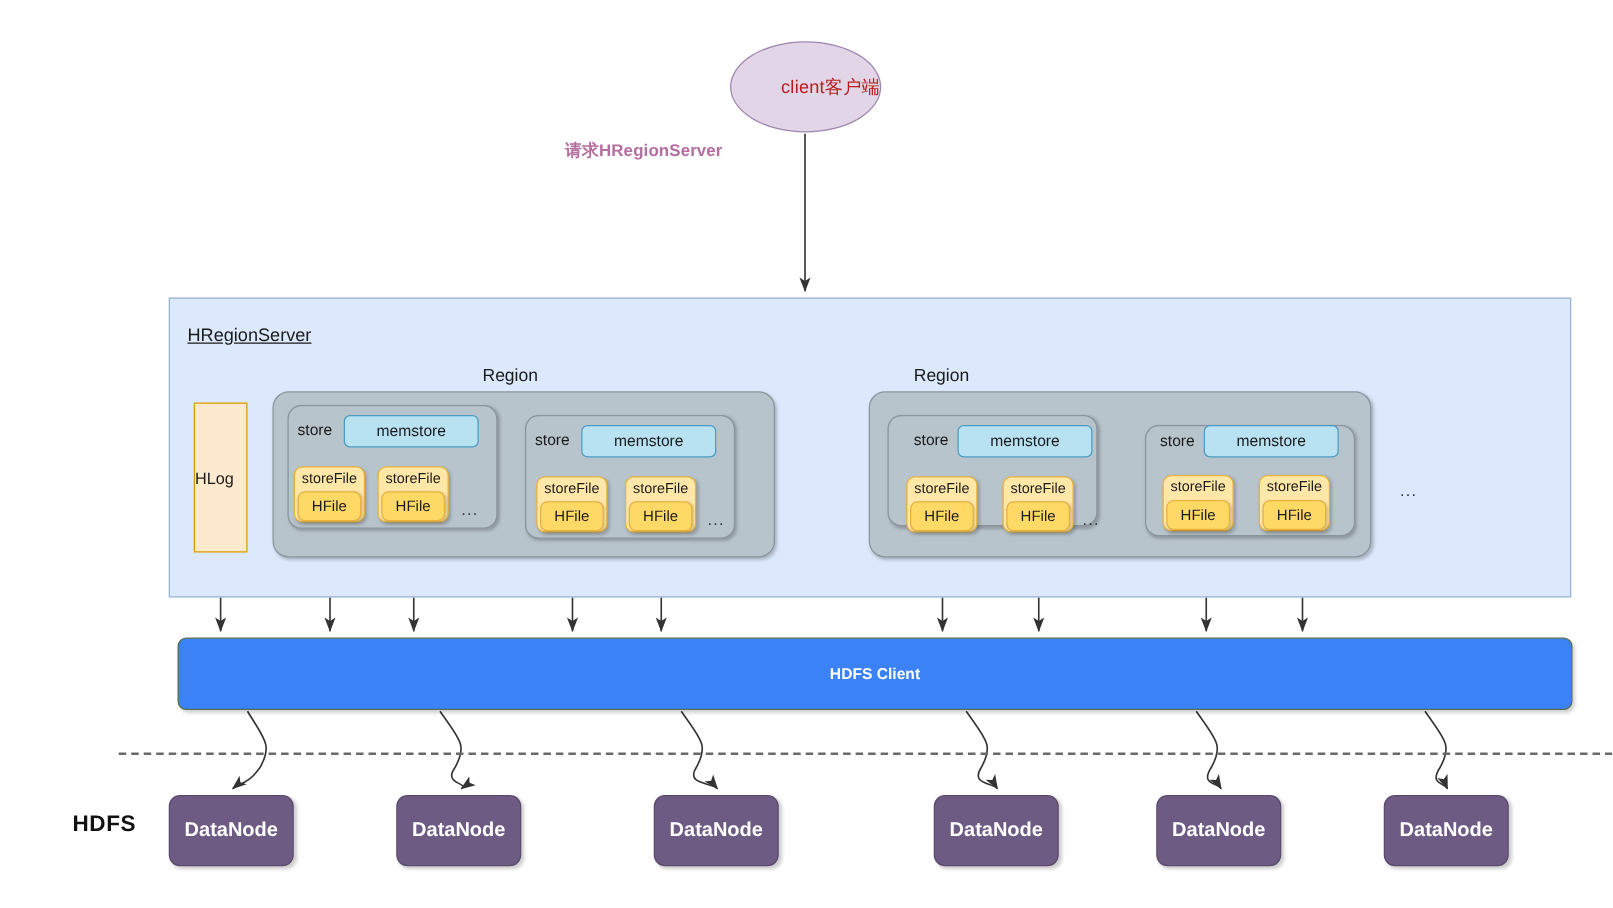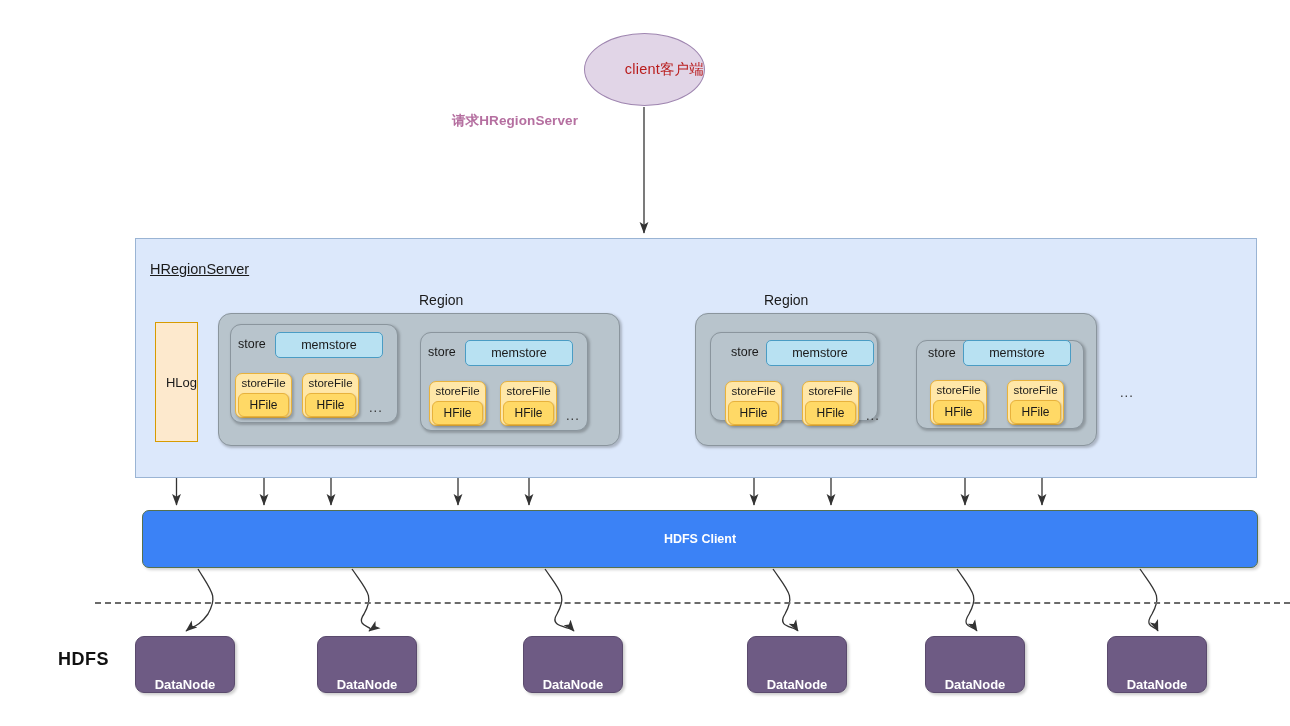--- a/index.html
+++ b/index.html
@@ -43,21 +43,21 @@
     background: #dce8fb;
     border: 1px solid #9ab4d4;
   }
   .hrs-title {
     left: 150px; top: 261px;
     color: #1a1a1a; font-size: 14.5px; white-space: nowrap; text-decoration: underline;
   }
 
   
   .region-label {
-    color: #1a1a1a; font-size: 14px; white-space: nowrap; margin-left: 33px;
+    color: #1a1a1a; font-size: 14px; white-space: nowrap;
   }
 
   
   .region-box {
     background: #b8c4cc;
     border: 1px solid #8a959d;
     border-radius: 13px;
     box-shadow: 1.5px 1.5px 2.5px rgba(0,0,0,0.22);
   }
 
@@ -103,22 +103,22 @@
   }
   .dots {
     color: #333; font-size: 13px; letter-spacing: 1px; white-space: nowrap;
   }
 
   
   .hlog {
     left: 155px; top: 322px; width: 43px; height: 120px;
     background: #fde9cd;
     border: 1px solid #d79b00;
-    display: flex; align-items: center; justify-content: flex-end;
-    color: #1a1a1a; font-size: 13px; padding-left: 12px;
+    display: flex; align-items: center; justify-content: flex-start;
+    color: #1a1a1a; font-size: 13px;
   }
 
   
   .hdfs-client {
     left: 142px; top: 510px; width: 1116px; height: 58px;
     background: #3b82f6;
     border: 1px solid #56704e;
     border-radius: 7px;
     display: flex; align-items: center; justify-content: center;
     color: #ffffff; font-size: 12.5px; font-weight: bold;
@@ -136,22 +136,22 @@
     left: 33px; top: 649px;
     color: #111; font-size: 18px; font-weight: bold; letter-spacing: .5px; margin-left: 25px;
   }
 
   
   .datanode {
     width: 100px; height: 57px;
     background: #6e5b84;
     border: 1px solid #5a4a6d;
     border-radius: 9px;
-    display: flex; align-items: flex-end; justify-content: center;
-    color: #ffffff; font-size: 13px; font-weight: bold;
+    display: flex; align-items: center; justify-content: center;
+    color: #ffffff; font-size: 16px; font-weight: bold;
     box-shadow: 2px 2px 3px rgba(0,0,0,0.2);
   }
 
   
   #arrows {
     position: absolute; left: 0; top: 0;
     width: 1290px; height: 726px;
     pointer-events: none;
   }
 </style>

